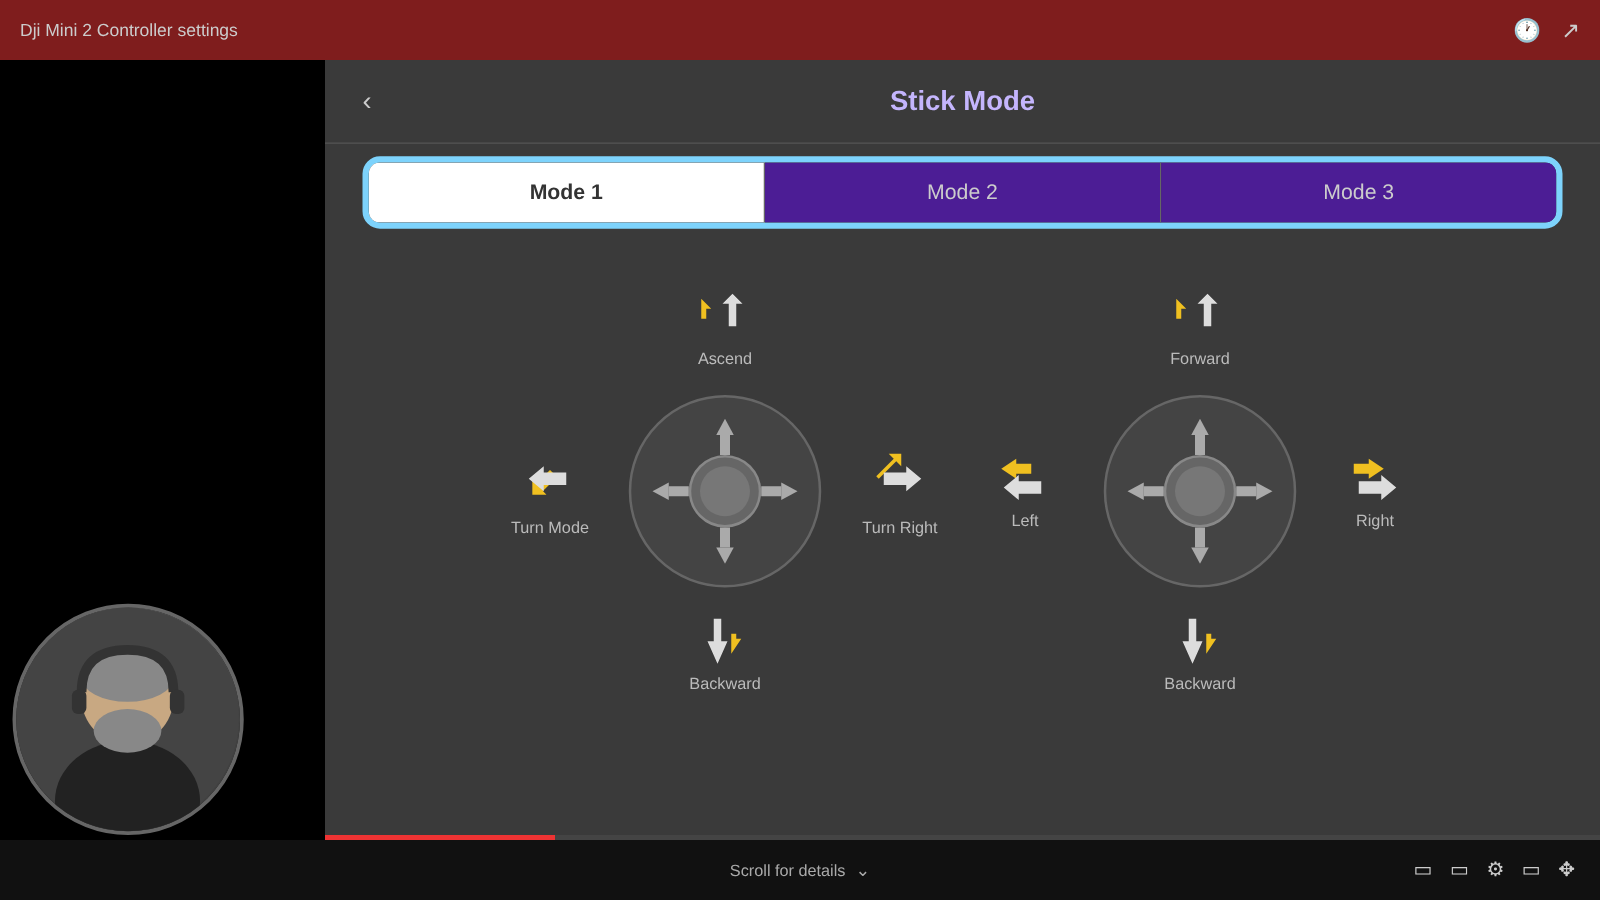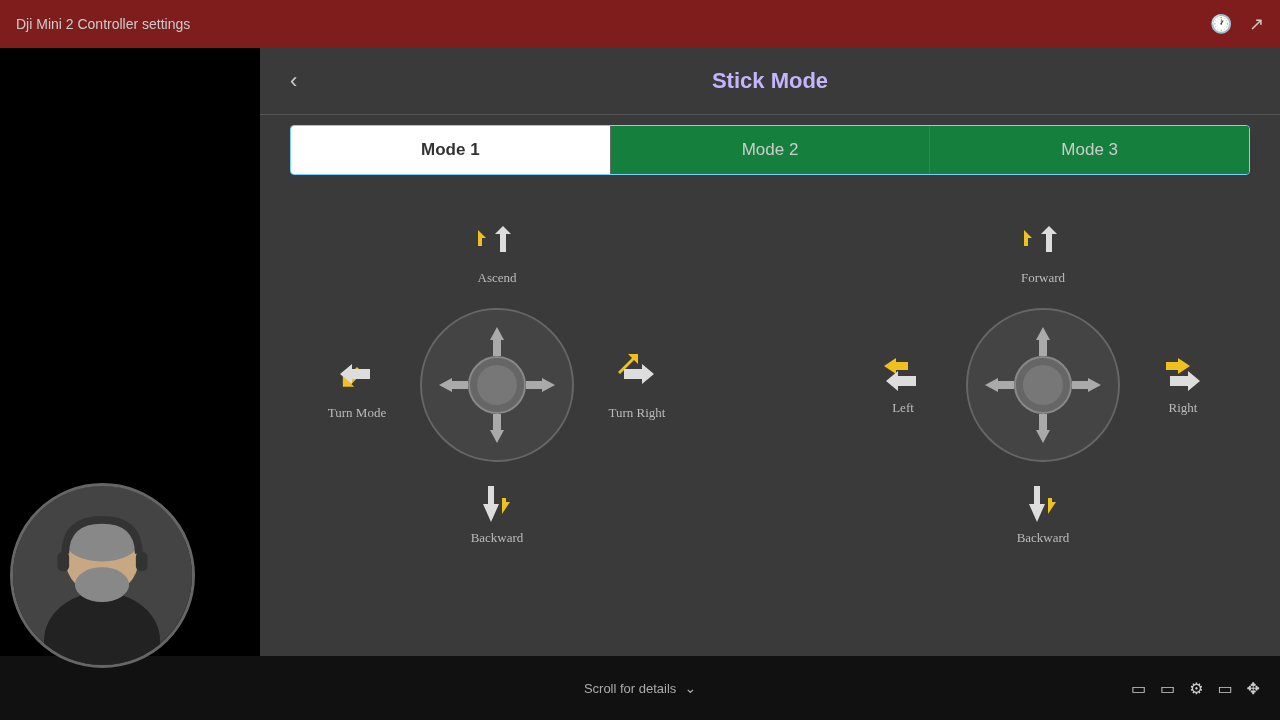--- a/index.html
+++ b/index.html
@@ -69,58 +69,57 @@
       color: #c4b5fd;
       font-size: 22px;
       font-weight: bold;
     }
 
     
     .mode-tabs {
       display: flex;
       margin: 0 30px;
       margin-top: 10px;
-      border: 1px solid #7dd3fc;
-      border-radius: 4px;
+      border: 5px solid #7dd3fc;
+      border-radius: 14px;
       overflow: hidden;
     }
     .mode-tab {
       flex: 1;
       padding: 14px 0;
       text-align: center;
       color: #ccc;
       font-size: 17px;
       cursor: pointer;
-      background: #15803d;
+      background: #4c1d95;
       border-right: 1px solid #666;
     }
     .mode-tab:last-child {
       border-right: none;
     }
     .mode-tab.active {
       background: #fff;
       color: #333;
       font-weight: bold;
     }
 
     
     .stick-area {
       display: flex;
-      justify-content: space-between;
-      align-items: center;
-      padding: 30px 47px;
+      justify-content: center;
+      align-items: center;
+      padding: 30px 84px;
       margin-top: 10px;
-      font-family: Liberation Serif, serif;
     }
 
     
     .bottom-bar {
       position: absolute;
       bottom: 0; left: 0; right: 0;
-      height: 64px;
+      height: 48px;
       background: #111;
       display: flex;
       align-items: center;
       justify-content: center;
       gap: 8px;
     }
     .bottom-bar-text {
       color: #aaa;
       font-size: 13px;
     }

